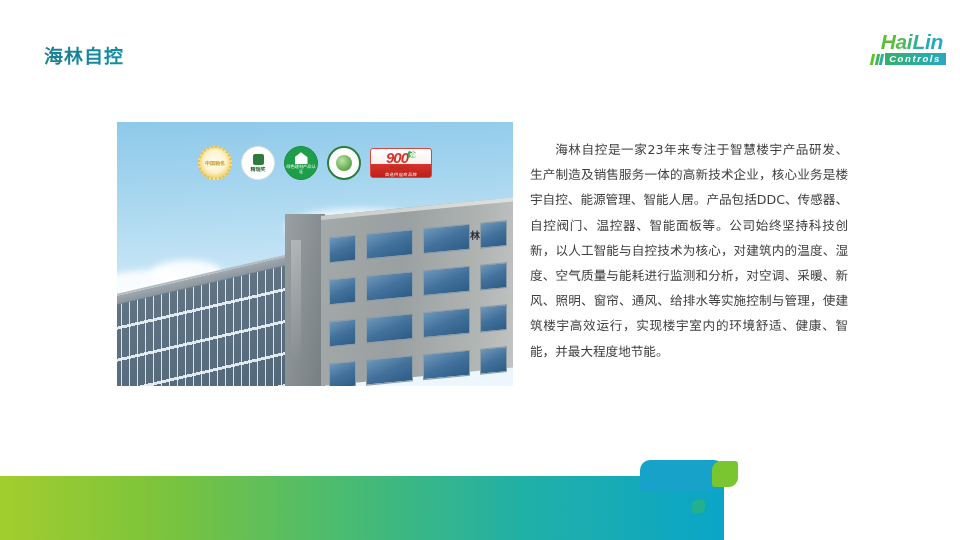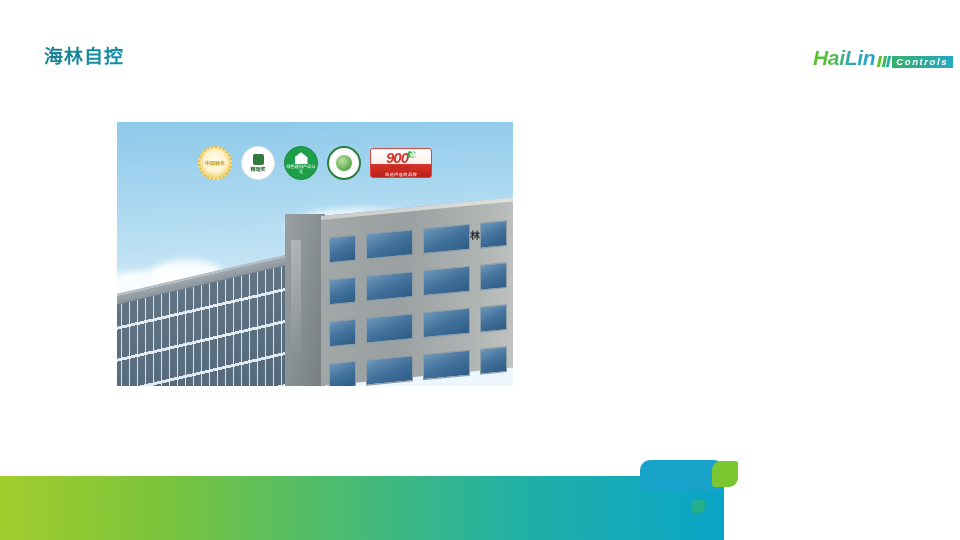--- a/index.html
+++ b/index.html
@@ -21,31 +21,31 @@
     background:linear-gradient(100deg,#1b7f94 0%,#15859b 45%,#0f8fa8 100%);
     -webkit-background-clip:text; background-clip:text;
     -webkit-text-fill-color:transparent; color:#16808f;
     white-space:nowrap;
   }
 
   
   .brand-logo {
     position:absolute; right:14px; top:28px;
     width:126px; height:40px;
-    display:flex; flex-direction:row; align-items:flex-end; justify-content:center;
+    display:flex; flex-direction:column; align-items:flex-end; justify-content:center;
   }
   .brand-word {
     font-size:21px; font-weight:bold; font-style:italic;
     letter-spacing:-0.3px; line-height:1;
     background:linear-gradient(95deg,#5ec12c 0%,#56bc46 30%,#2aa9b4 62%,#22a4d8 100%);
     -webkit-background-clip:text; background-clip:text;
     -webkit-text-fill-color:transparent;
     position:relative; padding-right:3px;
   }
-  .brand-sub-row { display:flex; align-items:flex-start; gap:2px; margin-top:1px; }
+  .brand-sub-row { display:flex; align-items:flex-end; gap:2px; margin-top:1px; }
   .brand-bars { display:flex; gap:1.5px; height:11px; align-items:flex-end; }
   .brand-bars i { display:block; width:3px; height:11px; background:#63c22b; transform:skewX(-12deg); }
   .brand-bars i:nth-child(2){ background:#3fb45f; }
   .brand-bars i:nth-child(3){ background:#2bb0a0; }
   .brand-sub {
     font-size:9.5px; font-weight:bold; font-style:italic; letter-spacing:1.6px;
     color:#ffffff; background:linear-gradient(90deg,#35b06d 0%,#26a8c4 100%);
     padding:1px 5px 1px 4px; line-height:1.1;
   }
 
@@ -276,19 +276,20 @@
       <div class="badge red">
         <span class="num">
           <span>900</span><sup>强</sup>
         </span>
         <span class="sub1">中国房地产</span>
         <span class="sub2">首选供应商品牌</span>
       </div>
     </div>
   </div>
 
+  <div class="intro-text">海林自控是一家23年来专注于智慧楼宇产品研发、生产制造及销售服务一体的高新技术企业，核心业务是楼宇自控、能源管理、智能人居。产品包括DDC、传感器、自控阀门、温控器、智能面板等。公司始终坚持科技创新，以人工智能与自控技术为核心，对建筑内的温度、湿度、空气质量与能耗进行监测和分析，对空调、采暖、新风、照明、窗帘、通风、给排水等实施控制与管理，使建筑楼宇高效运行，实现楼宇室内的环境舒适、健康、智能，并最大程度地节能。</div>
 
   <div class="footer-bar"></div>
   <div class="footer-step"></div>
   <div class="deco-green"></div>
   <div class="deco-teal"></div>
 
 </div>
 
 </body></html>

